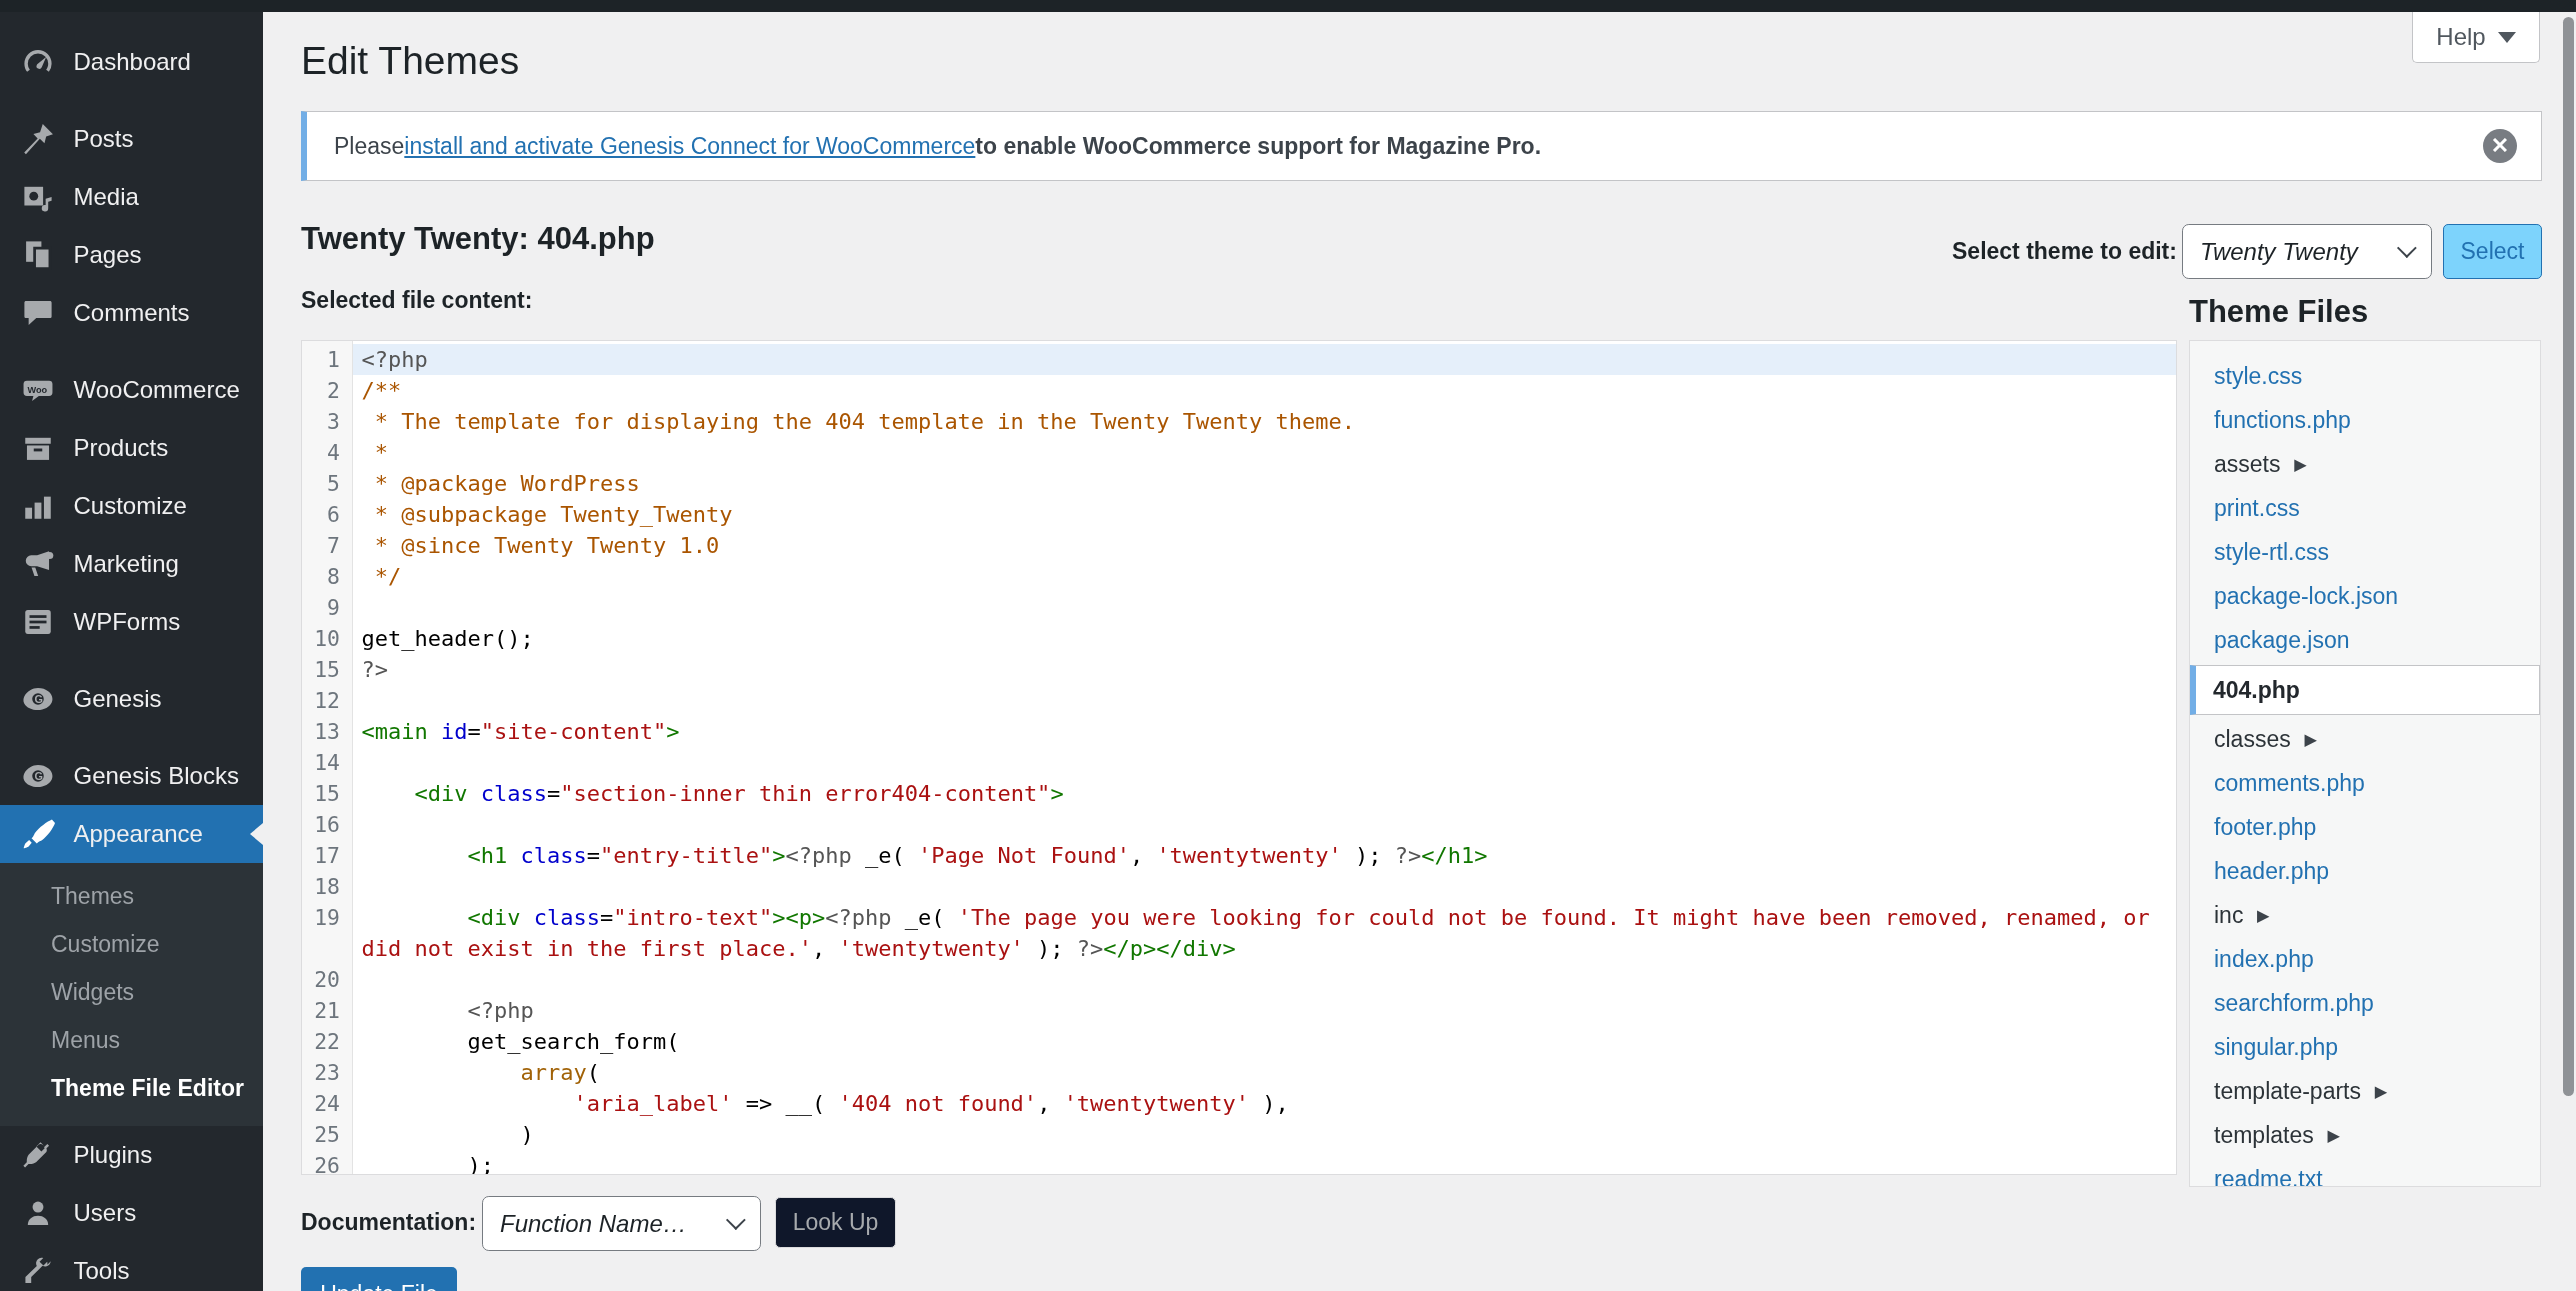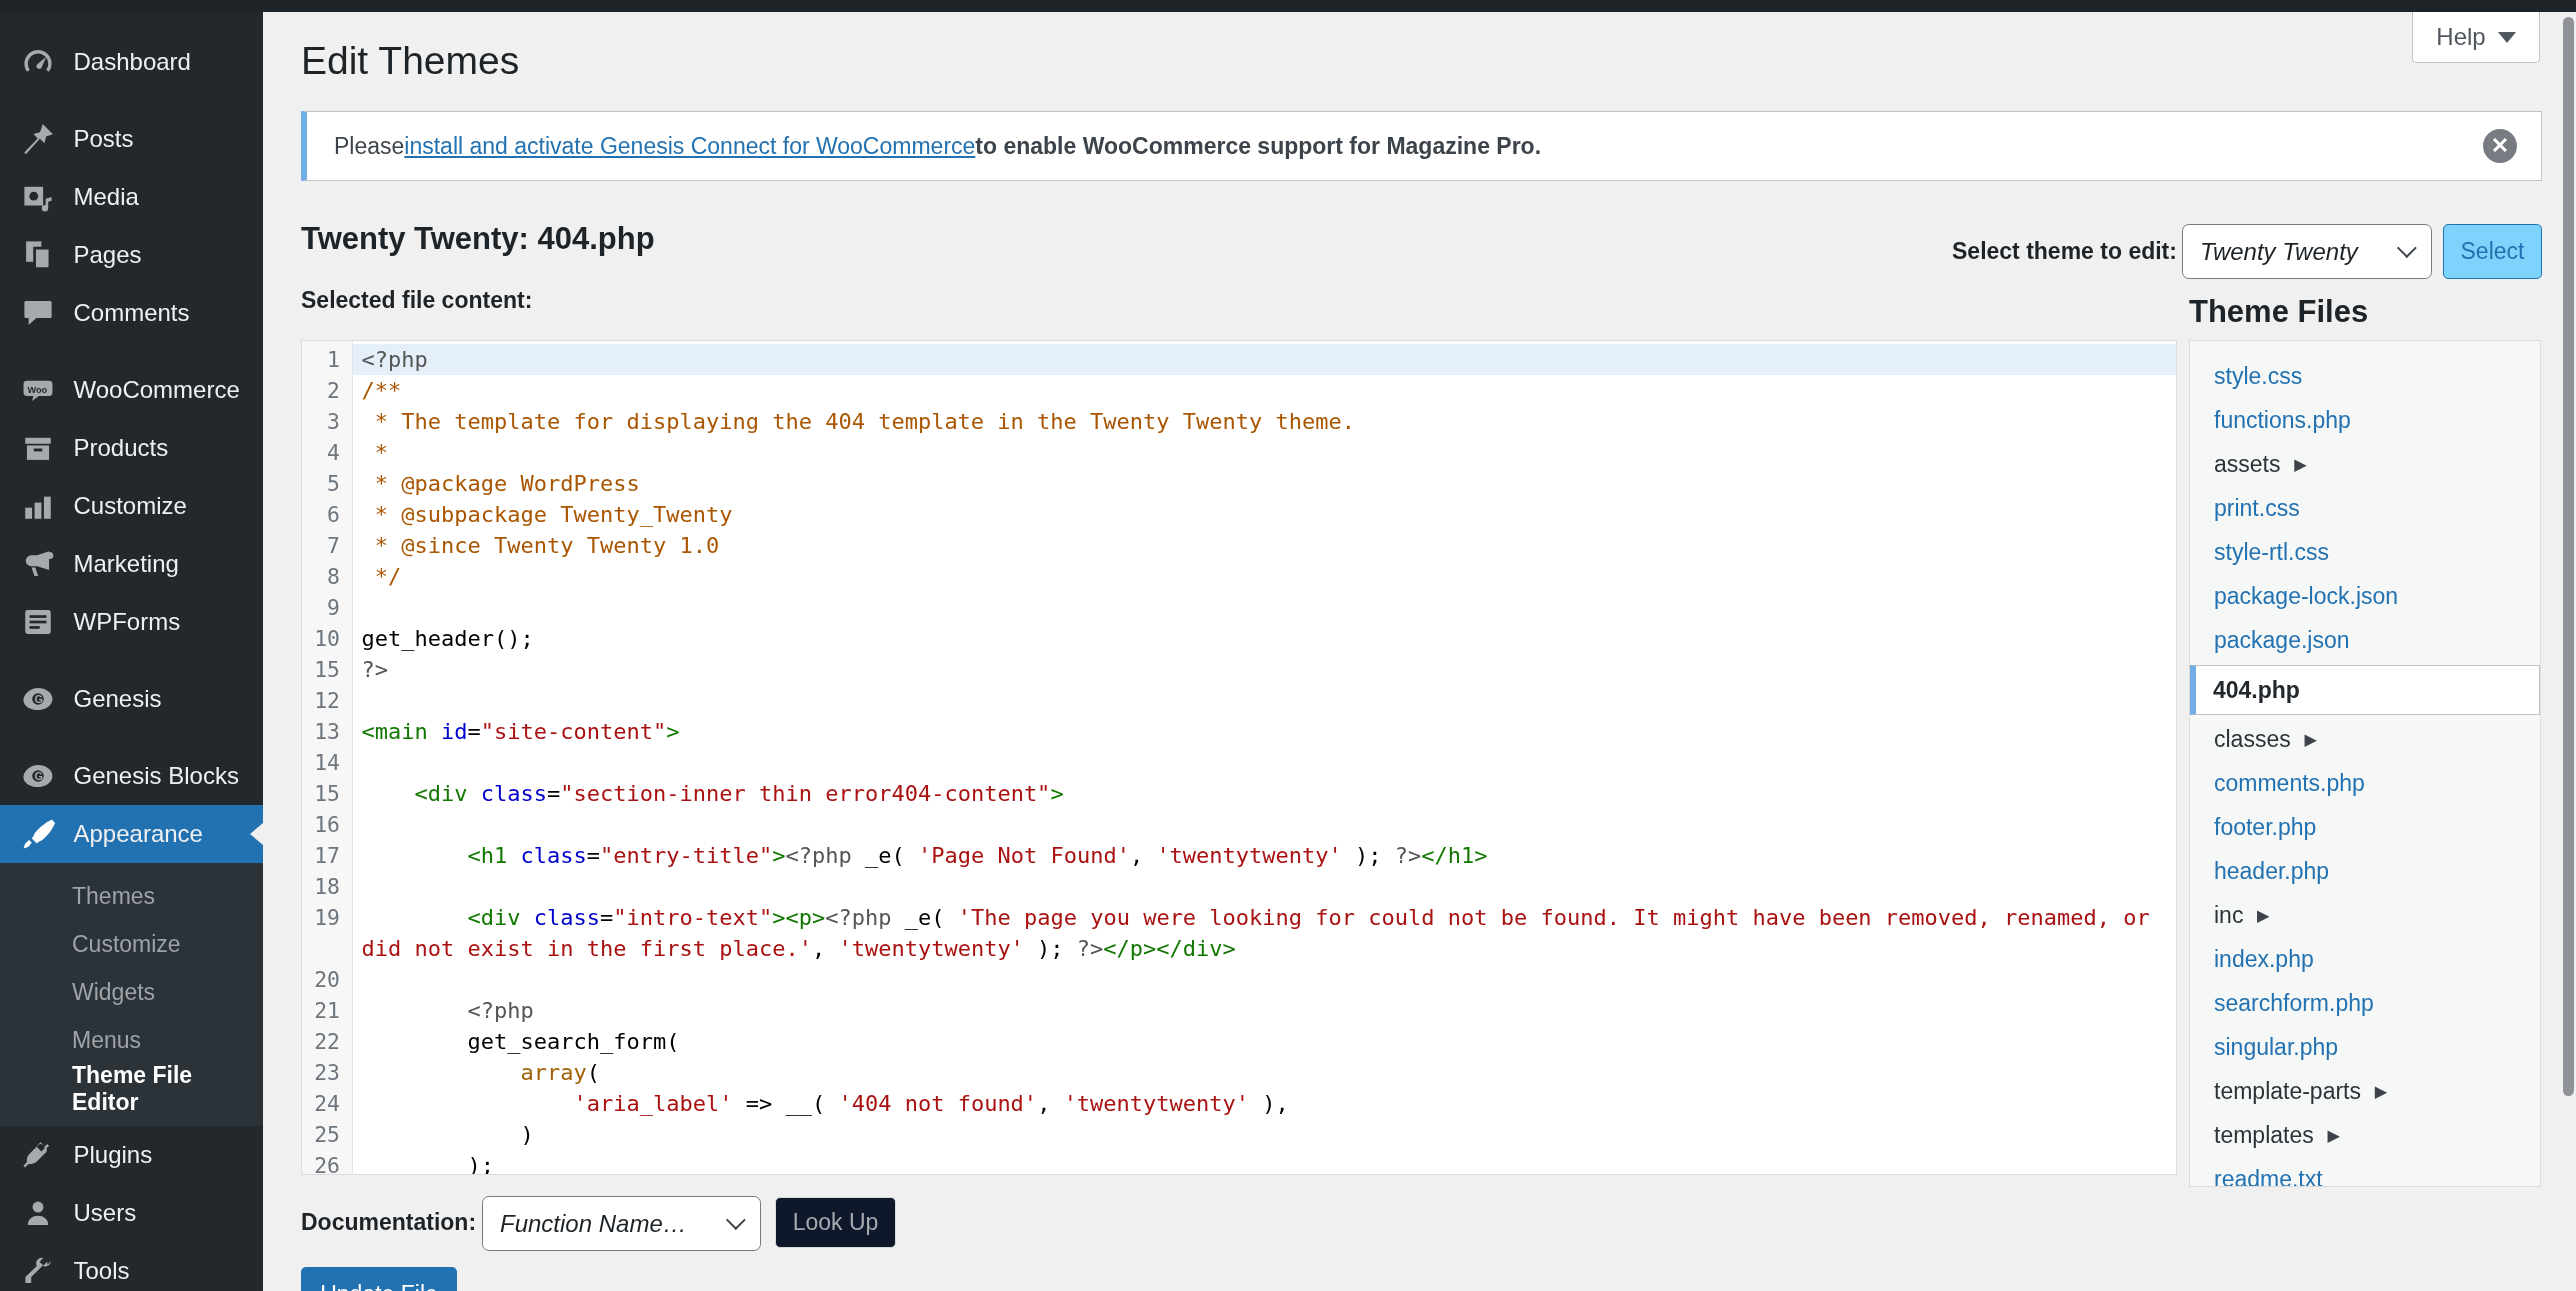--- a/index.html
+++ b/index.html
@@ -25,21 +25,21 @@
                color:#f0f0f1; font-size:24px; position:relative; cursor:pointer; }
   .menu-item.gap { margin-top:19px; }
   .menu-item .icon { width:34px; height:34px; margin-right:19px; color:#a7aaad; flex:none; display:flex; }
   .menu-item .icon svg { width:100%; height:100%; fill:currentColor; }
   .menu-item.active { background:#2271b1; }
   .menu-item.active .icon { color:#ffffff; }
   .menu-item.active::after { content:""; position:absolute; right:0; top:50%; transform:translateY(-50%);
                width:0; height:0; border-top:11px solid transparent; border-bottom:11px solid transparent;
                border-right:13px solid #f0f0f1; }
   .submenu { background:#2c3338; padding:10.3px 0 13.7px 0; }
-  .submenu-item { height:48px; display:flex; align-items:center; padding-left:72px;
+  .submenu-item { height:48px; display:flex; align-items:center; padding-left:51px;
                   color:#9ea3a8; font-size:23px; cursor:pointer; }
   .submenu-item.current { color:#ffffff; font-weight:700; }
 
   
   #page-title { position:absolute; left:301px; top:39px; font-size:39px; font-weight:400; color:#1d2327; }
 
   
   #notice { position:absolute; left:301px; top:111px; width:2241px; height:70px; background:#fff;
             border:1.7px solid #c3c4c7; border-left:6.8px solid #72aee6;
             display:flex; align-items:center; padding-left:27px; font-size:23px; color:#3c434a; }

